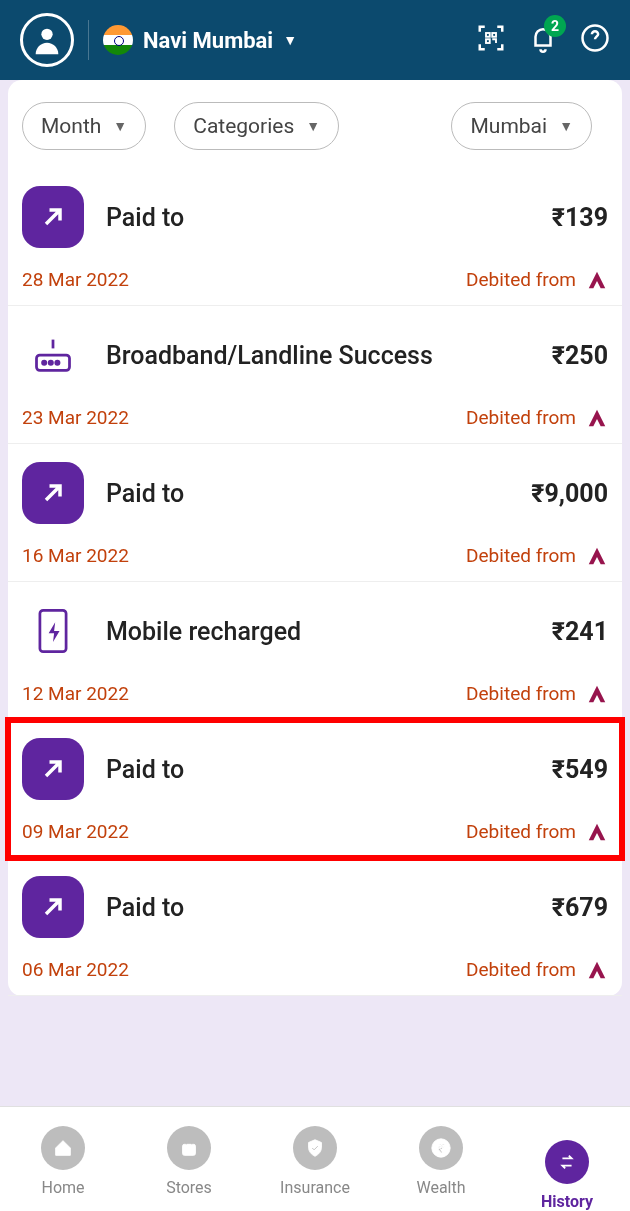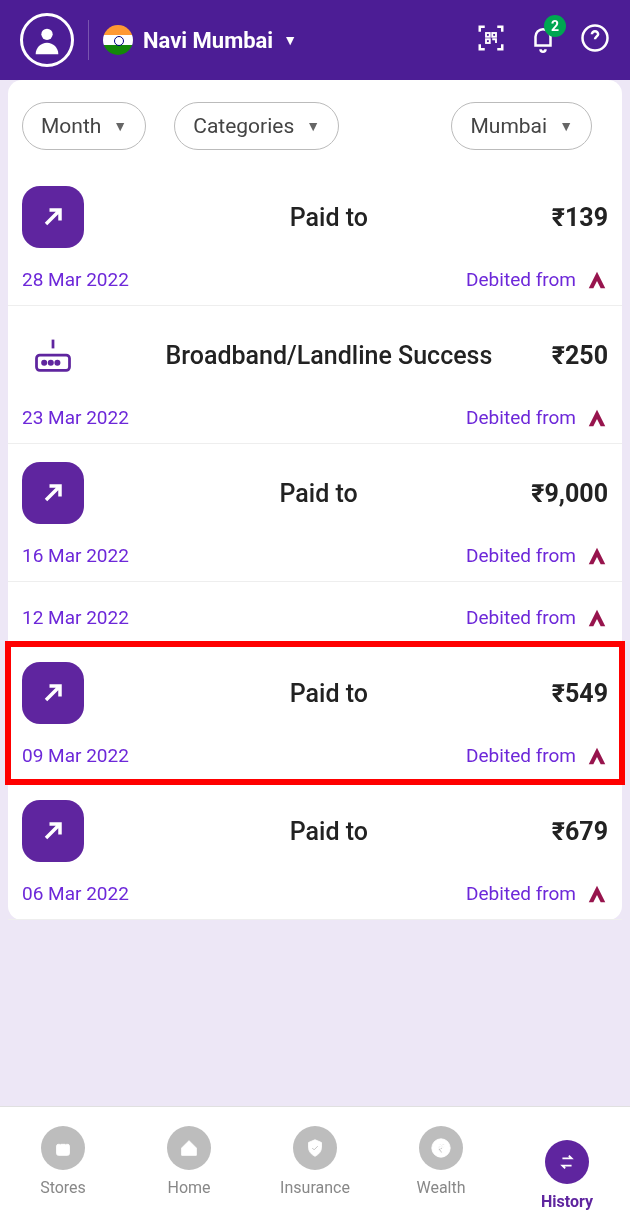--- a/index.html
+++ b/index.html
@@ -5,21 +5,21 @@
   * { box-sizing: border-box; margin: 0; padding: 0; }
   body {
     width: 630px;
     height: 1211px;
     font-family: -apple-system, BlinkMacSystemFont, "Segoe UI", Roboto, sans-serif;
     background: #ede7f6;
     overflow: hidden;
     position: relative;
   }
   .header {
-    background: #4c1d95;
+    background: #0c4a6e;
     height: 80px;
     display: flex;
     align-items: center;
     padding: 0 20px;
     color: #fff;
   }
   .avatar {
     width: 54px;
     height: 54px;
     border: 3px solid #fff;
@@ -70,21 +70,20 @@
     font-size: 21px; color: #444;
     display: flex; align-items: center;
     margin-right: 16px;
   }
   .chip .arrow { margin-left: 12px; color:#666; font-size: 14px; }
   .chips .spacer { flex:1; margin:0; }
 
   .tx {
     padding: 18px 14px 14px;
     border-bottom: 1px solid #eee;
-    text-align: center;
   }
   .tx.highlight {
     outline: 6px solid #ff0000;
     outline-offset: -3px;
   }
   .tx-row {
     display: flex;
     align-items: center;
     margin-bottom: 20px;
   }
@@ -96,21 +95,21 @@
     flex-shrink: 0;
   }
   .tx-icon.purple { background: #5f259f; }
   .tx-icon svg.arrow-ne { width:28px; height:28px; stroke:#fff; stroke-width:3; fill:none; }
   .tx-icon svg.router { width:44px; height:44px; stroke:#5f259f; stroke-width:2.5; fill:none; }
   .tx-icon svg.mobile { width:34px; height:48px; stroke:#5f259f; stroke-width:2.5; fill:none; }
   .tx-title { font-size: 25px; color:#222; font-weight:500; flex:1; }
   .tx-amt { font-size: 25px; font-weight:700; color:#222; }
   .tx-sub {
     display:flex; align-items:center;
-    font-size: 19px; color:#6d28d9;
+    font-size: 19px; color:#c2410c;
     margin-top: 6px;
   }
   .tx-sub .spacer{flex:1;}
   .bank-icon { width:22px; height:22px; margin-left:10px; }
   .bank-icon svg { fill:#97144d; }
 
   .navbar {
     position:absolute; left:0; right:0; bottom:0;
     height: 105px;
     background:#fff;
@@ -247,20 +246,30 @@
           <div class="tx-sub">
             <span>16 Mar 2022</span>
             <span class="spacer"></span>
             <span>Debited from</span>
             <span class="bank-icon"><svg viewBox="0 0 24 24">
                 <path d="M12 3L3 21h5l4-8 4 8h5z"></path>
               </svg></span>
           </div>
         </div>
         <div class="tx">
+          <div class="tx-row">
+            <div class="tx-icon ">
+              <svg class="mobile" viewBox="0 0 30 44">
+                <rect x="3" y="3" width="24" height="38" rx="3"></rect>
+                <path d="M17 14l-6 10h5l-1 8 6-10h-5z" fill="#5f259f" stroke="none"></path>
+              </svg>
+            </div>
+            <div class="tx-title">Mobile recharged</div>
+            <div class="tx-amt">₹241</div>
+          </div>
           <div class="tx-sub">
             <span>12 Mar 2022</span>
             <span class="spacer"></span>
             <span>Debited from</span>
             <span class="bank-icon"><svg viewBox="0 0 24 24">
                 <path d="M12 3L3 21h5l4-8 4 8h5z"></path>
               </svg></span>
           </div>
         </div>
         <div class="tx highlight">
@@ -302,37 +311,37 @@
           </div>
         </div>
       </div>
   </div>
 </div>
 
 <div class="navbar">
   <div class="nav-item">
     <div class="nav-circle">
         <svg viewBox="0 0 24 24">
+          <path d="M4 12L12 4l8 8v8H4z" fill="#fff"></path>
+        </svg>
+      </div>
+    <span>Home</span>
+  </div>
+  <div class="nav-item">
+    <div class="nav-circle">
+        <svg viewBox="0 0 24 24">
           <rect x="5" y="8" width="14" height="12" rx="2" fill="#fff"></rect>
           <path d="M9 8V6a3 3 0 016 0v2" stroke="#bdbdbd" fill="none"></path>
         </svg>
       </div>
     <span>Stores</span>
   </div>
   <div class="nav-item">
     <div class="nav-circle">
         <svg viewBox="0 0 24 24">
-          <path d="M4 12L12 4l8 8v8H4z" fill="#fff"></path>
-        </svg>
-      </div>
-    <span>Home</span>
-  </div>
-  <div class="nav-item">
-    <div class="nav-circle">
-        <svg viewBox="0 0 24 24">
           <path d="M12 3l7 3v5c0 5-3 8-7 10-4-2-7-5-7-10V6z" fill="#fff"></path>
           <path d="M9 12l2 2 4-4" stroke="#bdbdbd" fill="none"></path>
         </svg>
       </div>
     <span>Insurance</span>
   </div>
   <div class="nav-item">
     <div class="nav-circle">
         <svg viewBox="0 0 24 24">
           <circle cx="12" cy="12" r="10" fill="#fff"></circle>

